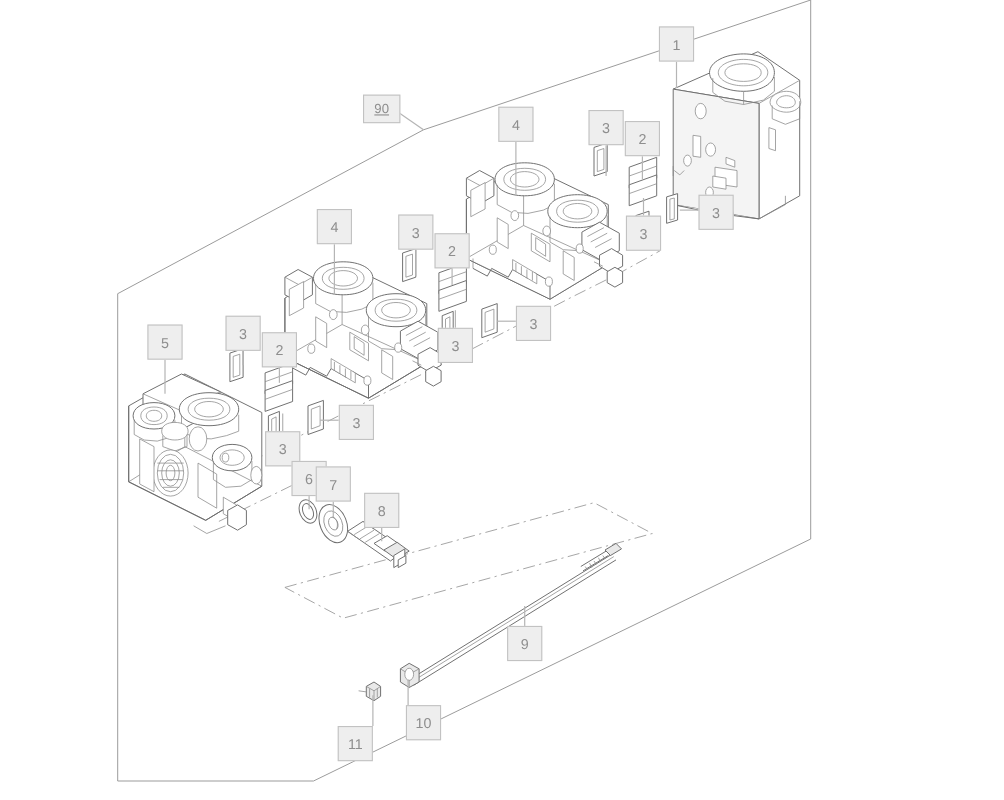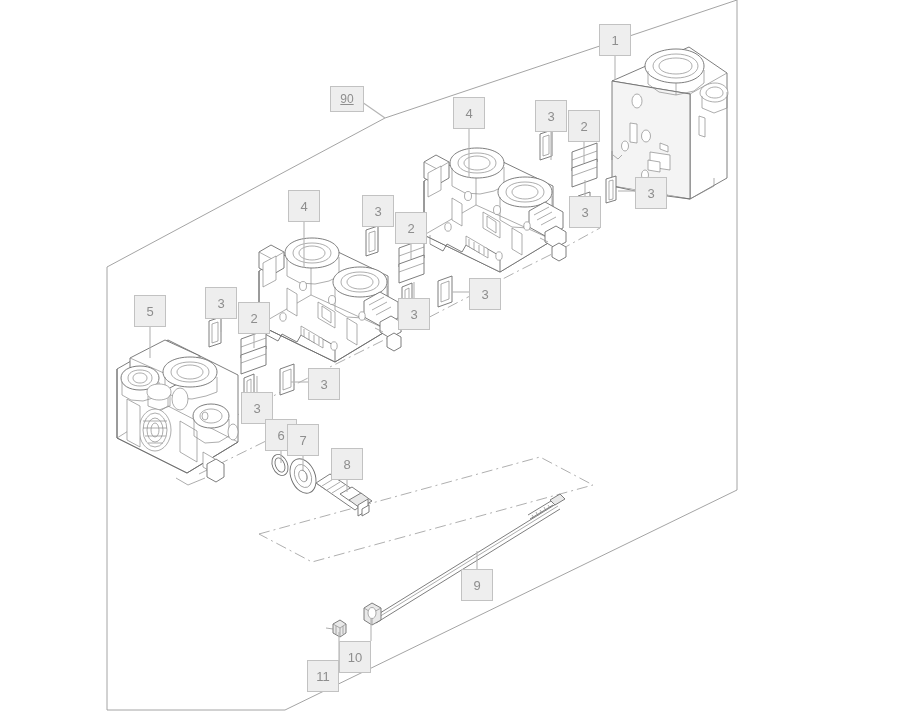--- a/index.html
+++ b/index.html
@@ -399,21 +399,21 @@
       </div>
       <div class="callout" style="left: 287px; top: 424px;">
         <span>7</span>
       </div>
       <div class="callout" style="left: 331px; top: 448px;">
         <span>8</span>
       </div>
       <div class="callout" style="left: 461px; top: 569px;">
         <span>9</span>
       </div>
-      <div class="callout" style="left: 339px; top: 641px;">
+      <div class="callout" style="left: 369px; top: 641px;">
         <span>10</span>
       </div>
       <div class="callout" style="left: 307px; top: 660px;">
         <span>11</span>
       </div>
     </div>
 
 </div>
 
 </body></html>

